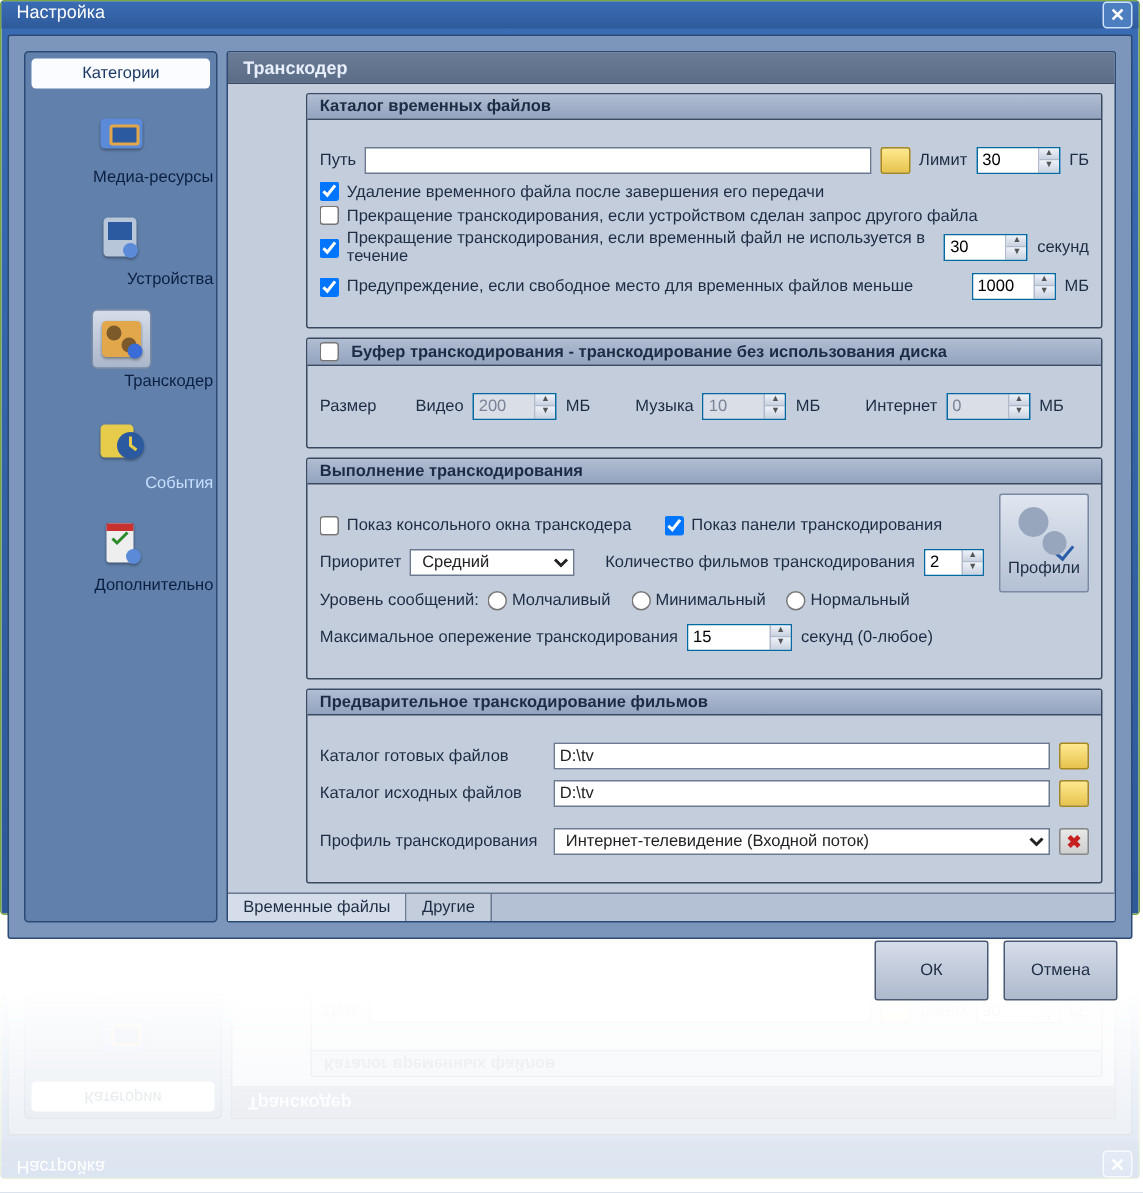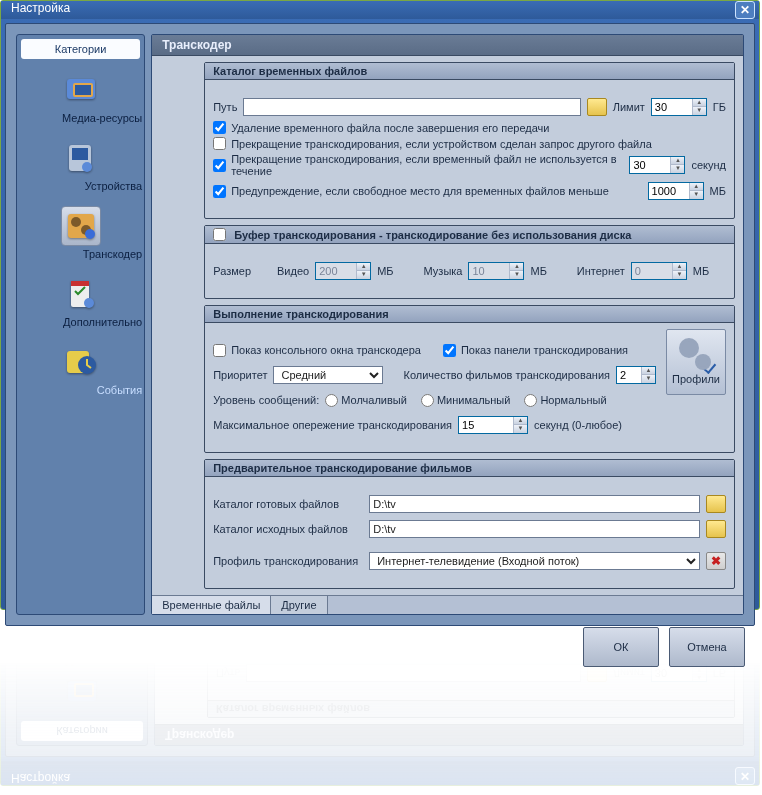--- a/index.html
+++ b/index.html
@@ -182,41 +182,41 @@
           <svg class="icon-svg" width="34" height="32">
                 <rect x="4" y="4" width="26" height="24" rx="3" fill="#e2a74a"></rect>
                 <circle cx="12" cy="12" r="5" fill="#7c5a2a"></circle>
                 <circle cx="22" cy="20" r="5" fill="#7c5a2a"></circle>
                 <circle cx="26" cy="24" r="5" fill="#3a6cd8"></circle>
               </svg>
         </div>
         <div>Транскодер</div>
       </div>
 
+      <div class="side-item selected">
+        <div class="icon-box">
+          <svg class="icon-svg" width="36" height="34">
+                <rect x="4" y="6" width="22" height="22" rx="3" fill="#e6cc4a"></rect>
+                <circle cx="24" cy="20" r="9" fill="#2c5aa0"></circle>
+                <path d="M24 14 v6 l4 3" stroke="#e6cc4a" stroke-width="2" fill="none"></path>
+              </svg>
+        </div>
+        <div>События</div>
+      </div>
+
       <div class="side-item">
         <div class="icon-box">
           <svg class="icon-svg" width="36" height="34">
                 <rect x="8" y="4" width="18" height="26" rx="2" fill="#eee"></rect>
                 <rect x="8" y="4" width="18" height="5" fill="#c93030"></rect>
                 <path d="M12 14 l3 3 l7 -7" stroke="#2a8a2a" stroke-width="2" fill="none"></path>
                 <circle cx="26" cy="26" r="5" fill="#5b8ad8"></circle>
               </svg>
         </div>
         <div>Дополнительно</div>
-      </div>
-
-      <div class="side-item selected">
-        <div class="icon-box">
-          <svg class="icon-svg" width="36" height="34">
-                <rect x="4" y="6" width="22" height="22" rx="3" fill="#e6cc4a"></rect>
-                <circle cx="24" cy="20" r="9" fill="#2c5aa0"></circle>
-                <path d="M24 14 v6 l4 3" stroke="#e6cc4a" stroke-width="2" fill="none"></path>
-              </svg>
-        </div>
-        <div>События</div>
       </div>
     </div>
 
     <div class="main">
       <div class="main-header">Транскодер</div>
 
       <div class="content">
 
         <div class="group">
           <div class="group-header">Каталог временных файлов</div>

